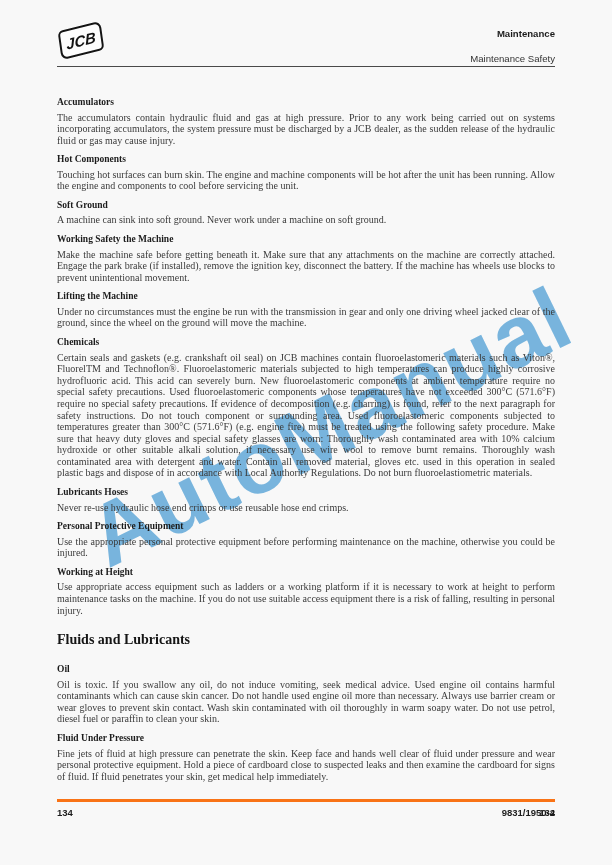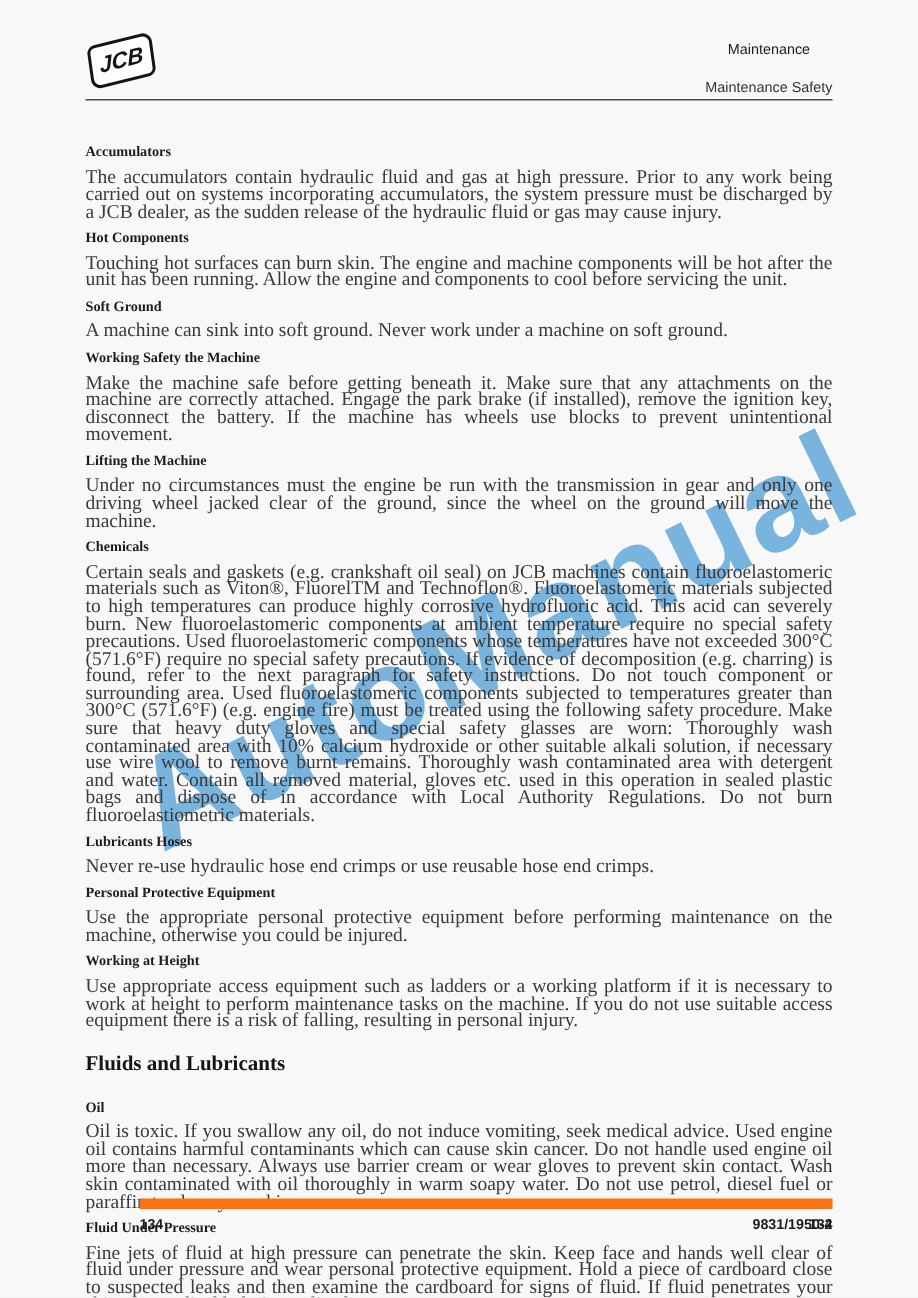--- a/index.html
+++ b/index.html
@@ -68,21 +68,21 @@
   }
   .logo span {
     font-weight: bold;
     font-style: italic;
     font-size: 15px;
     letter-spacing: 0px;
     color: #141414;
     transform: skewX(-4deg);
   }
   .header-right { text-align: right; padding-top: 4px; }
-  .h-title { font-size: 9.6px; font-weight: normal; color: #1c1c1c; line-height: 13px; text-align: center; }
+  .h-title { font-size: 9.6px; font-weight: bold; color: #1c1c1c; line-height: 13px; }
   .h-sub   { font-size: 9.6px; color: #333; line-height: 13px; margin-top: 12px; }
 
   .header-rule {
     position: relative;
     z-index: 1;
     margin: 0 57px;
     border-top: 1px solid #4a4a4a;
   }
 
   
@@ -102,36 +102,35 @@
     line-height: 11px;
   }
   .content h1 {
     font-size: 14px;
     font-weight: bold;
     color: #151515;
     margin: 15px 0 16px 0;
     line-height: 17px;
   }
   .content p {
-    font-size: 13px;
+    font-size: 10px;
     line-height: 11.6px;
     text-align: justify;
     color: #3a3a3a;
     margin: 0;
   }
 
   
   .footer {
     position: absolute;
     z-index: 1;
     left: 57px;
     right: 57px;
     top: 799px;
-    border-top: 7px solid #f97316;
-    margin-left: 36px;
+    border-top: 3px solid #f97316;
   }
   .footer-row {
     display: flex;
     justify-content: space-between;
     align-items: baseline;
     padding-top: 5px;
     font-size: 9.5px;
     font-weight: bold;
     color: #1c1c1c;
   }

